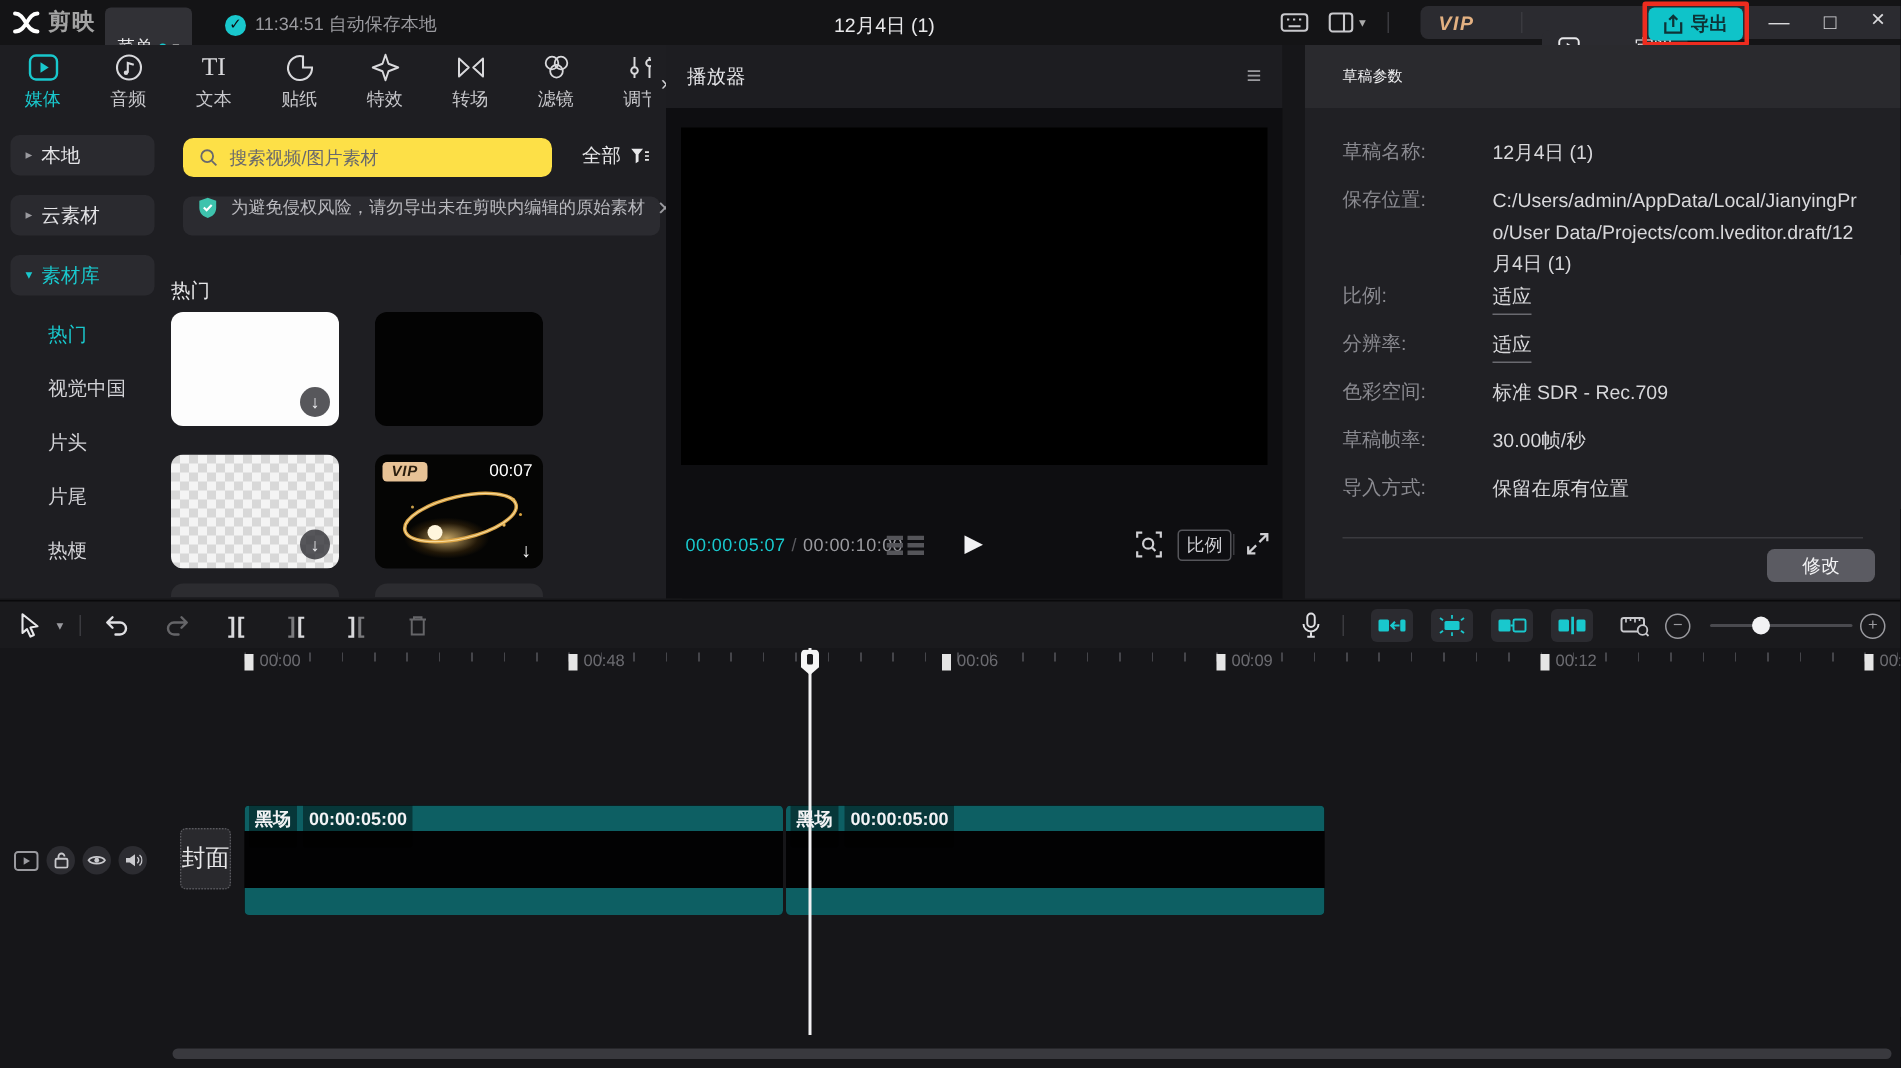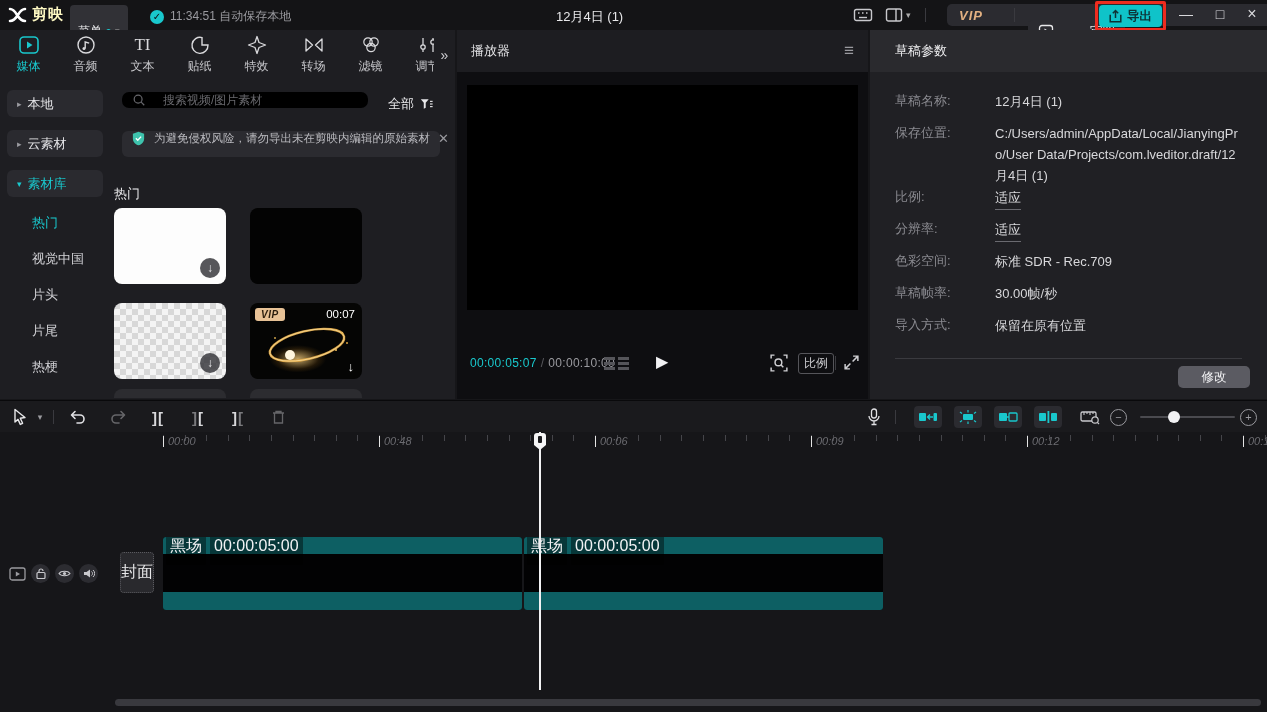--- a/index.html
+++ b/index.html
@@ -3,61 +3,61 @@
 <meta charset="utf-8">
 <style>
   html,body{margin:0;padding:0;background:#0a0a0c;}
   body{width:1267px;height:712px;overflow:hidden;font-family:"Liberation Sans","DejaVu Sans",sans-serif;
        -webkit-font-smoothing:antialiased;color:#ddd;}
   #app{position:relative;width:1267px;height:712px;background:#161619;}
   .abs{position:absolute;}
   svg{display:block;}
   
   .titlebar{left:0;top:0;width:1267px;height:30px;background:#141416;}
-  .logo-text{font-weight:bold;font-size:15px;color:#fef9c3;letter-spacing:1px;}
+  .logo-text{font-weight:bold;font-size:15px;color:#a3a3a3;letter-spacing:1px;}
   .menu-btn{display:flex;align-items:center;gap:4px;background:#313136;border-radius:4px;
             height:20px;padding:16px 8px;font-size:12px;color:#e8e8ea;}
   .teal-dot{width:5px;height:5px;border-radius:50%;background:#19c8cd;}
   .chev{font-size:9px;color:#aaa;}
   .autosave{display:flex;align-items:center;gap:6px;font-size:12px;color:#9a9a9f;}
   .check-circle{width:14px;height:14px;border-radius:50%;background:#19c8cd;color:#0d0d10;
                 font-size:10px;line-height:14px;text-align:center;font-weight:bold;}
   .doc-title{font-size:13px;color:#e8e8ea;}
   .tb-iconbtn{display:flex;align-items:center;gap:3px;color:#c9c9cd;}
   .tb-divider{width:1px;height:14px;background:#3a3a3f;}
   .vip-btn{background:#2b2b30;border-radius:5px;height:22px;padding:0 12px;display:flex;align-items:center;position:relative;}
   .vip-text{color:#e3b182;font-weight:bold;font-style:italic;font-size:13px;letter-spacing:1px;}
   .review-btn{background:#2b2b30;border-radius:5px;height:22px;padding:0 10px;display:flex;align-items:center;gap:5px;
               color:#e8e8ea;font-size:12.5px;}
   .export-annotation{border:3px solid #ee2c1f;padding:1px;border-radius:2px;}
   .export-btn{background:#0fc3c9;border-radius:4px;height:22px;padding:0 10px;display:flex;align-items:center;gap:5px;
               color:#0e3336;font-size:12.5px;font-weight:bold;}
   .winctl{color:#d9d9dc;font-size:14px;text-align:center;width:22px;line-height:28px;}
   
   .media-panel{left:0;top:30px;width:455px;height:369px;background:#1e1e22;}
-  .player-panel{left:457px;top:30px;width:411px;height:369px;background:#0e0e11;}
+  .player-panel{left:444px;top:30px;width:411px;height:369px;background:#0e0e11;}
   .params-panel{left:870px;top:30px;width:397px;height:369px;background:#202024;}
   
   .icon-nav{left:0;top:0;width:434px;height:50px;overflow:hidden;display:flex;}
   .nav-item{width:57px;flex:0 0 57px;display:flex;flex-direction:column;align-items:center;justify-content:center;gap:3px;}
   .nav-label{font-size:12px;color:#c7c7cb;}
   .nav-item.sel .nav-label{color:#19c8cd;}
   .nav-more{position:absolute;left:434px;top:0;width:21px;height:50px;display:flex;align-items:center;justify-content:center;
             color:#cfcfd3;font-size:14px;}
   
   .lib-btn{position:absolute;left:7px;width:96px;height:27px;background:#2a2a2f;border-radius:6px;
            display:flex;align-items:center;gap:6px;padding-left:10px;box-sizing:border-box;font-size:13px;color:#e4e4e7;}
   .lib-btn .arr{font-size:9px;color:#9a9a9f;}
   .lib-btn.sel{color:#19c8cd;}
   .lib-btn.sel .arr{color:#19c8cd;}
   .lib-sub{position:absolute;font-size:13px;color:#d3d3d7;}
   .lib-sub.sel{color:#19c8cd;}
   
-  .search-box{position:absolute;left:122px;top:62px;width:246px;height:16px;background:#000000;border-radius:7px;
-              display:flex;align-items:center;gap:17px;padding:0 10px;box-sizing:border-box;}
+  .search-box{position:absolute;left:122px;top:62px;width:246px;height:26px;background:#fde047;border-radius:7px;
+              display:flex;align-items:center;gap:7px;padding:0 10px;box-sizing:border-box;}
   .search-ph{font-size:12px;color:#68686d;}
   .filter-all{position:absolute;left:388px;top:65px;font-size:13px;color:#e8e8ea;display:flex;gap:5px;align-items:center;}
   .notice{position:absolute;left:122px;top:101px;width:318px;height:26px;background:#2b2b30;border-radius:6px;
           display:flex;align-items:flex-start;gap:8px;padding:0 9px;box-sizing:border-box;}
   .notice-text{font-size:11.5px;color:#b9b9be;flex:1;white-space:nowrap;}
   .notice-close{color:#9a9a9f;font-size:13px;}
   .group-title{position:absolute;left:114px;top:155px;font-size:13px;color:#e8e8ea;}
   
   .thumb{position:absolute;width:112px;height:76px;border-radius:8px;overflow:hidden;}
   .dl-circle{position:absolute;right:6px;bottom:6px;width:20px;height:20px;border-radius:50%;background:rgba(58,58,62,.85);
@@ -73,48 +73,48 @@
   .player-title{font-size:13px;color:#e4e4e7;}
   .hamburger{color:#9a9a9f;font-size:17px;}
   .video-canvas{left:10px;top:55px;width:391px;height:225px;background:#000;}
   .pc-time{font-size:12px;letter-spacing:.3px;}
   .t-cur{color:#19c8cd;}
   .t-sep{color:#5a5a5f;margin:0 4px;}
   .t-total{color:#9a9a9f;}
   .ratio-btn{border:1px solid #55555a;border-radius:3px;color:#cfcfd3;font-size:12px;padding:1px 5px;}
   
   .params-header{left:0;top:0;width:397px;height:42px;background:#2a2a2e;display:flex;align-items:center;
-                 padding-left:25px;box-sizing:border-box;font-size:13px;color:#f0f0f2;}
+                 padding-left:25px;box-sizing:border-box;font-size:10px;color:#f0f0f2;}
   .prow-label{position:absolute;left:25px;font-size:13px;color:#8a8a90;}
   .prow-value{position:absolute;left:125px;width:252px;font-size:13px;color:#d8d8db;line-height:21px;word-break:break-all;}
   .prow-value.u{width:auto;border-bottom:1px solid #6a6a70;padding-bottom:1px;}
   .params-divider{position:absolute;left:25px;top:328px;width:347px;height:1px;background:#3a3a3f;}
   .modify-btn{position:absolute;left:308px;top:336px;width:72px;height:22px;background:#5b5b62;border-radius:5px;
               color:#f2f2f4;font-size:12.5px;display:flex;align-items:center;justify-content:center;}
   
   .toolbar{left:0;top:400px;width:1267px;height:32px;background:#1a1a1d;border-top:1px solid #09090b;box-sizing:border-box;}
   .tool{position:absolute;top:0;height:32px;display:flex;align-items:center;justify-content:center;}
   .split-glyph{font-size:15px;font-weight:bold;color:#d9d9dc;letter-spacing:1px;}
   .dim{opacity:.38;}
   .toggle-btn{width:28px;height:22px;background:#2b2b30;border-radius:4px;display:flex;align-items:center;justify-content:center;}
   .zoom-circle{width:15px;height:15px;border-radius:50%;border:1.5px solid #9a9a9f;color:#9a9a9f;font-size:11px;
                line-height:14px;text-align:center;}
   .slider-track{position:absolute;left:1140px;top:15px;width:95px;height:2px;background:#4a4a4f;border-radius:1px;}
   .slider-knob{position:absolute;left:1168px;top:10px;width:12px;height:12px;border-radius:50%;background:#f2f2f4;}
   
   .timeline{left:0;top:432px;width:1267px;height:280px;background:#161619;overflow:hidden;}
   .ruler-ticks{position:absolute;left:163px;top:3px;width:1104px;height:6px;
                background:repeating-linear-gradient(to right,#45454a 0 1px,transparent 1px 21.6px);}
-  .ruler-label{position:absolute;top:4px;font-size:11px;color:#6b6b70;border-left:1px solid #e5e5e5;padding-left:4px;line-height:11px;font-style:italic;}
+  .ruler-label{position:absolute;top:4px;font-size:11px;color:#6b6b70;border-left:6px solid #e5e5e5;padding-left:4px;line-height:11px;}
   .trk-circle{width:19px;height:19px;border-radius:50%;background:#2c2c31;display:flex;align-items:center;justify-content:center;}
   .cover-btn{position:absolute;left:120px;top:120px;width:32px;height:39px;background:#29292d;border:1px dotted #5a5a5f;
              border-radius:4px;color:#e8e8ea;font-size:16px;display:flex;align-items:center;justify-content:center;text-align:center;}
   .clip{position:absolute;top:105px;height:73px;border-radius:3px;overflow:hidden;background:#000;}
   .clip-top{height:17px;background:#0d5f63;display:flex;align-items:center;gap:4px;padding-left:3px;}
-  .clip-chip{background:rgba(0,0,0,.42);border-radius:2px;color:#f2f2f4;font-size:16px;padding:13px 4px;line-height:12px;}
+  .clip-chip{background:rgba(0,0,0,.42);border-radius:2px;color:#f2f2f4;font-size:12px;padding:13px 4px;line-height:12px;font-weight:bold;}
   .clip-mid{height:38px;background:#020203;}
   .clip-bot{height:18px;background:#0d5f63;}
   .playhead-line{position:absolute;left:539px;top:0;width:2px;height:258px;background:#f2f2f4;}
   .playhead-handle{position:absolute;left:534px;top:1px;width:12px;height:17px;background:#f5f5f6;
                    border-radius:3px;clip-path:polygon(0 0,100% 0,100% 70%,50% 100%,0 70%);}
   .playhead-hole{position:absolute;left:538px;top:4px;width:4px;height:7px;background:#1b1b1e;border-radius:1px;}
   .hscroll{position:absolute;left:115px;top:267px;width:1146px;height:7px;background:#39393e;border-radius:4px;}
 </style>
 </head>
 <body>
@@ -506,21 +506,21 @@
     <div class="slider-knob"></div>
     <div class="tool" style="left:1240px;">
         <span class="zoom-circle">+</span>
       </div>
   </div>
 
   <div class="abs timeline">
     <div class="ruler-ticks"></div>
     <div class="ruler-label" style="left:163px;">00:00</div>
     <div class="ruler-label" style="left:379px;">00:48</div>
-    <div class="ruler-label" style="left:595px;">00:06</div>
+    <div class="ruler-label" style="left:628px;">00:06</div>
     <div class="ruler-label" style="left:811px;">00:09</div>
     <div class="ruler-label" style="left:1027px;">00:12</div>
     <div class="ruler-label" style="left:1243px;">00:15</div>
 
     <div class="abs" style="left:9px;top:132px;display:flex;align-items:center;gap:5px;">
       <span>
           <svg width="17" height="14" viewBox="0 0 17 14">
             <rect x="1" y="1" width="15" height="12" rx="2" stroke="#9a9a9f" fill="none" stroke-width="1.3"></rect>
             <path d="M6.8 4.5 L11 7 L6.8 9.5 Z" fill="#9a9a9f"></path>
           </svg>

